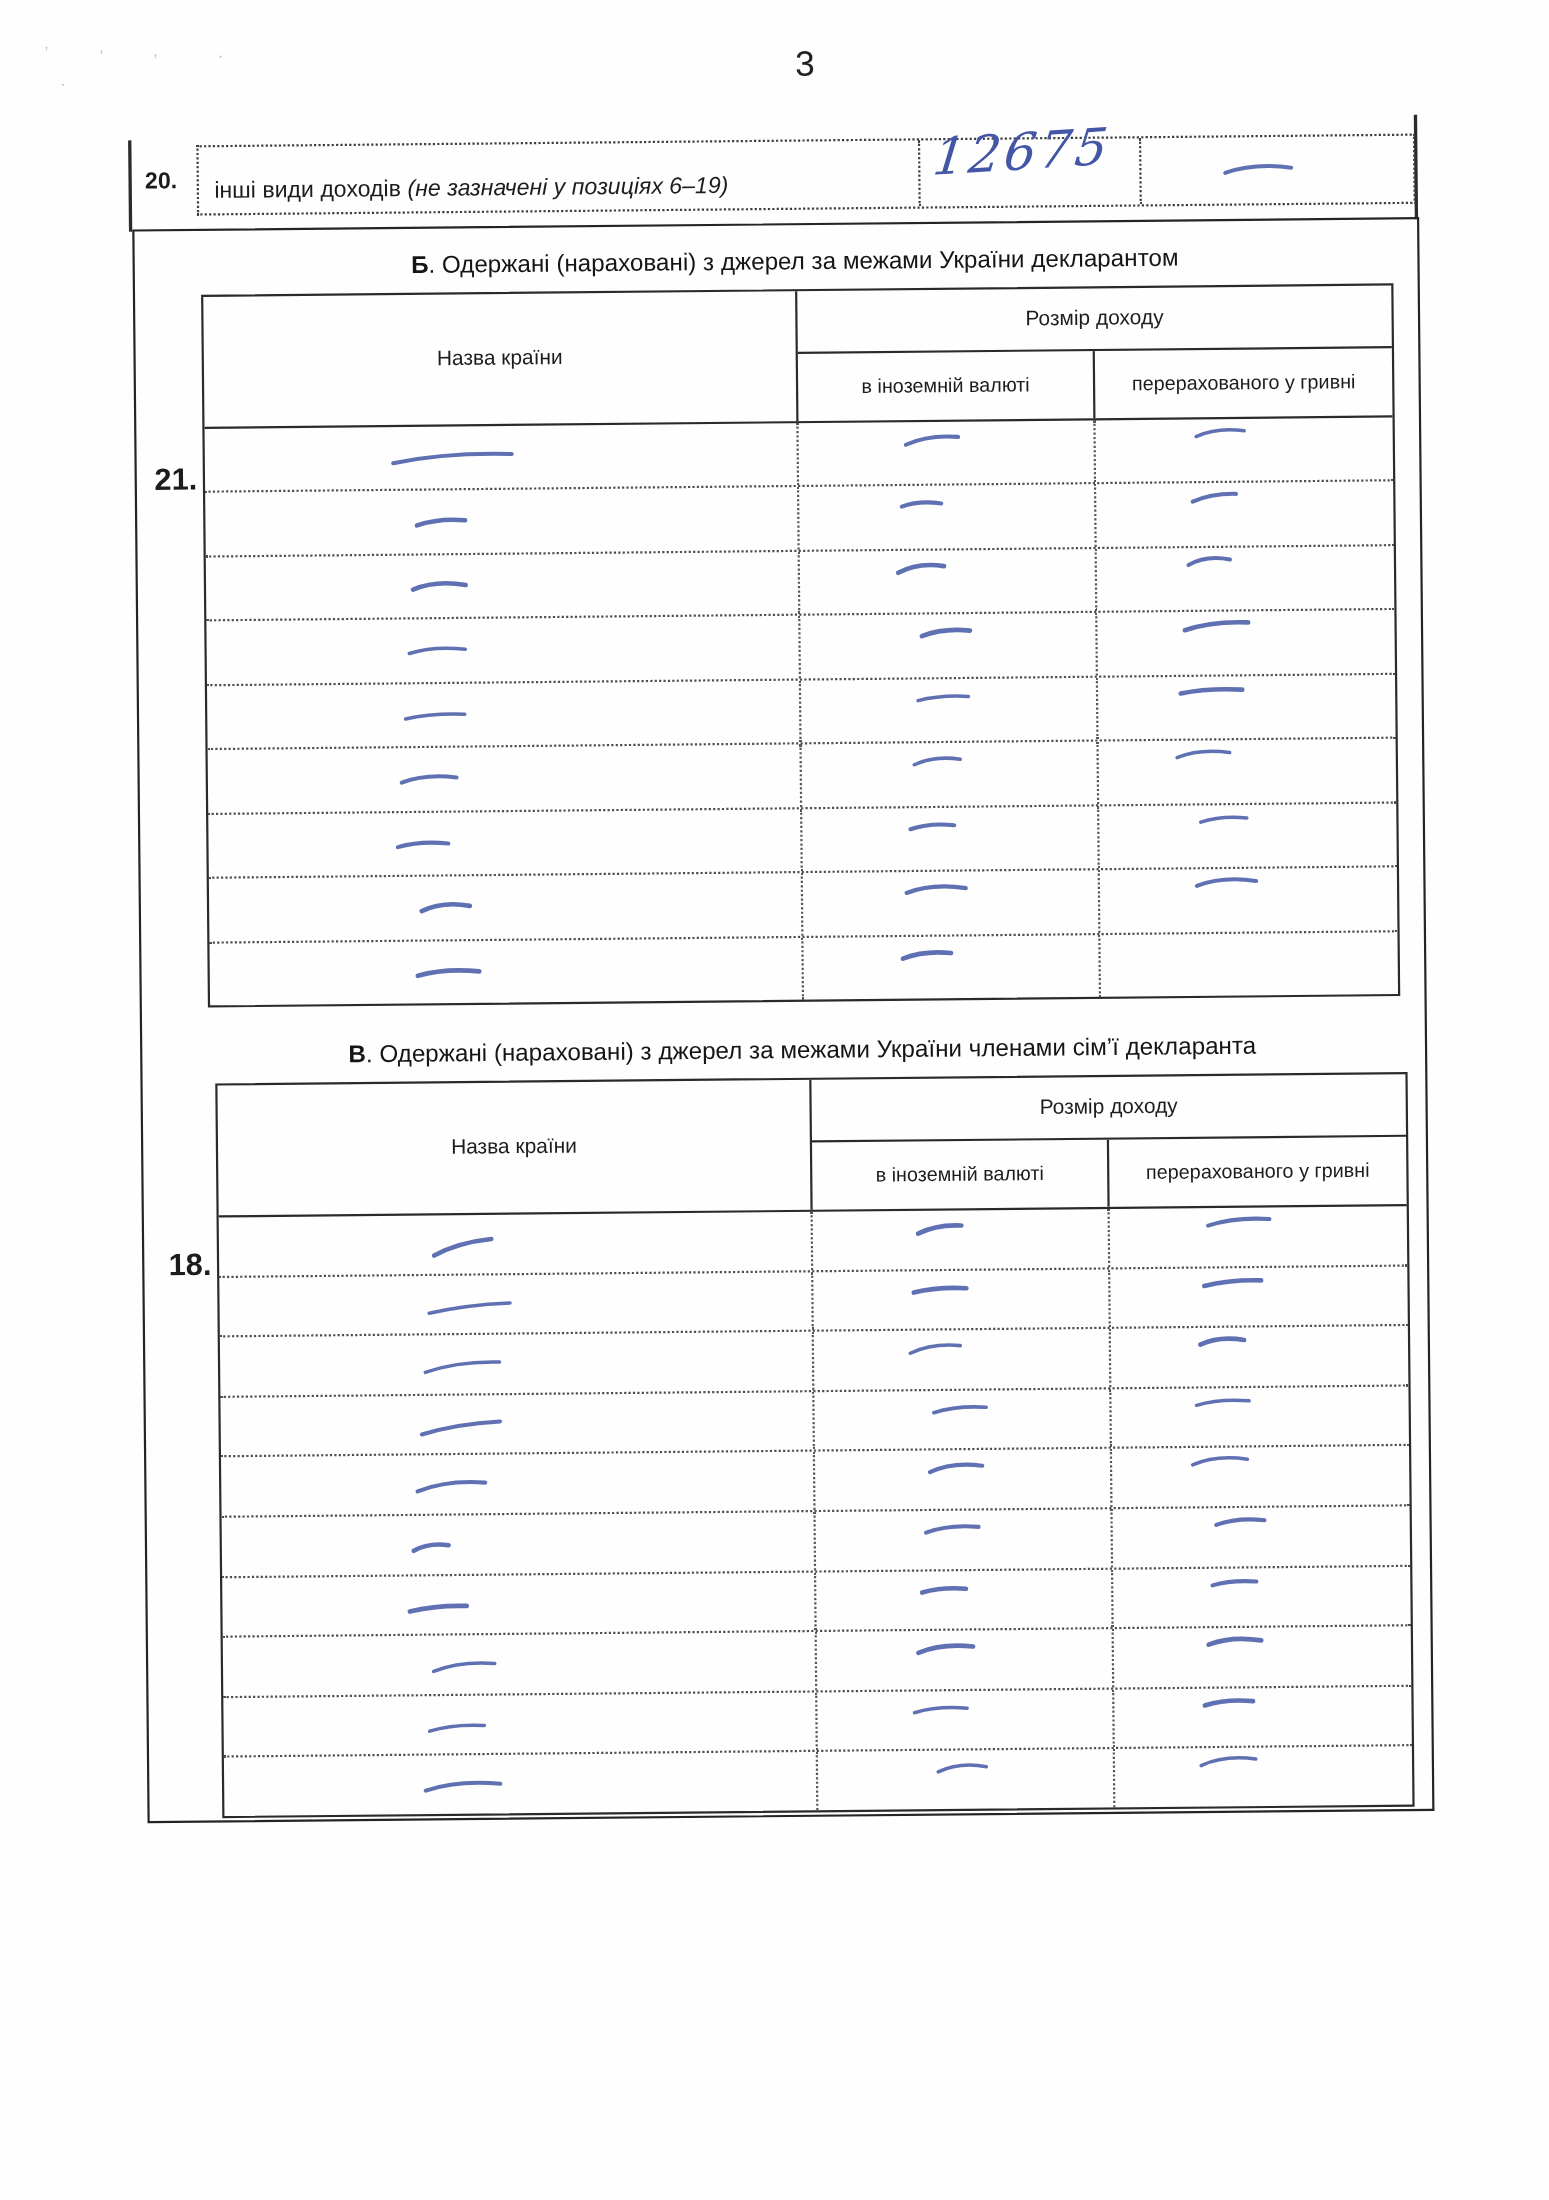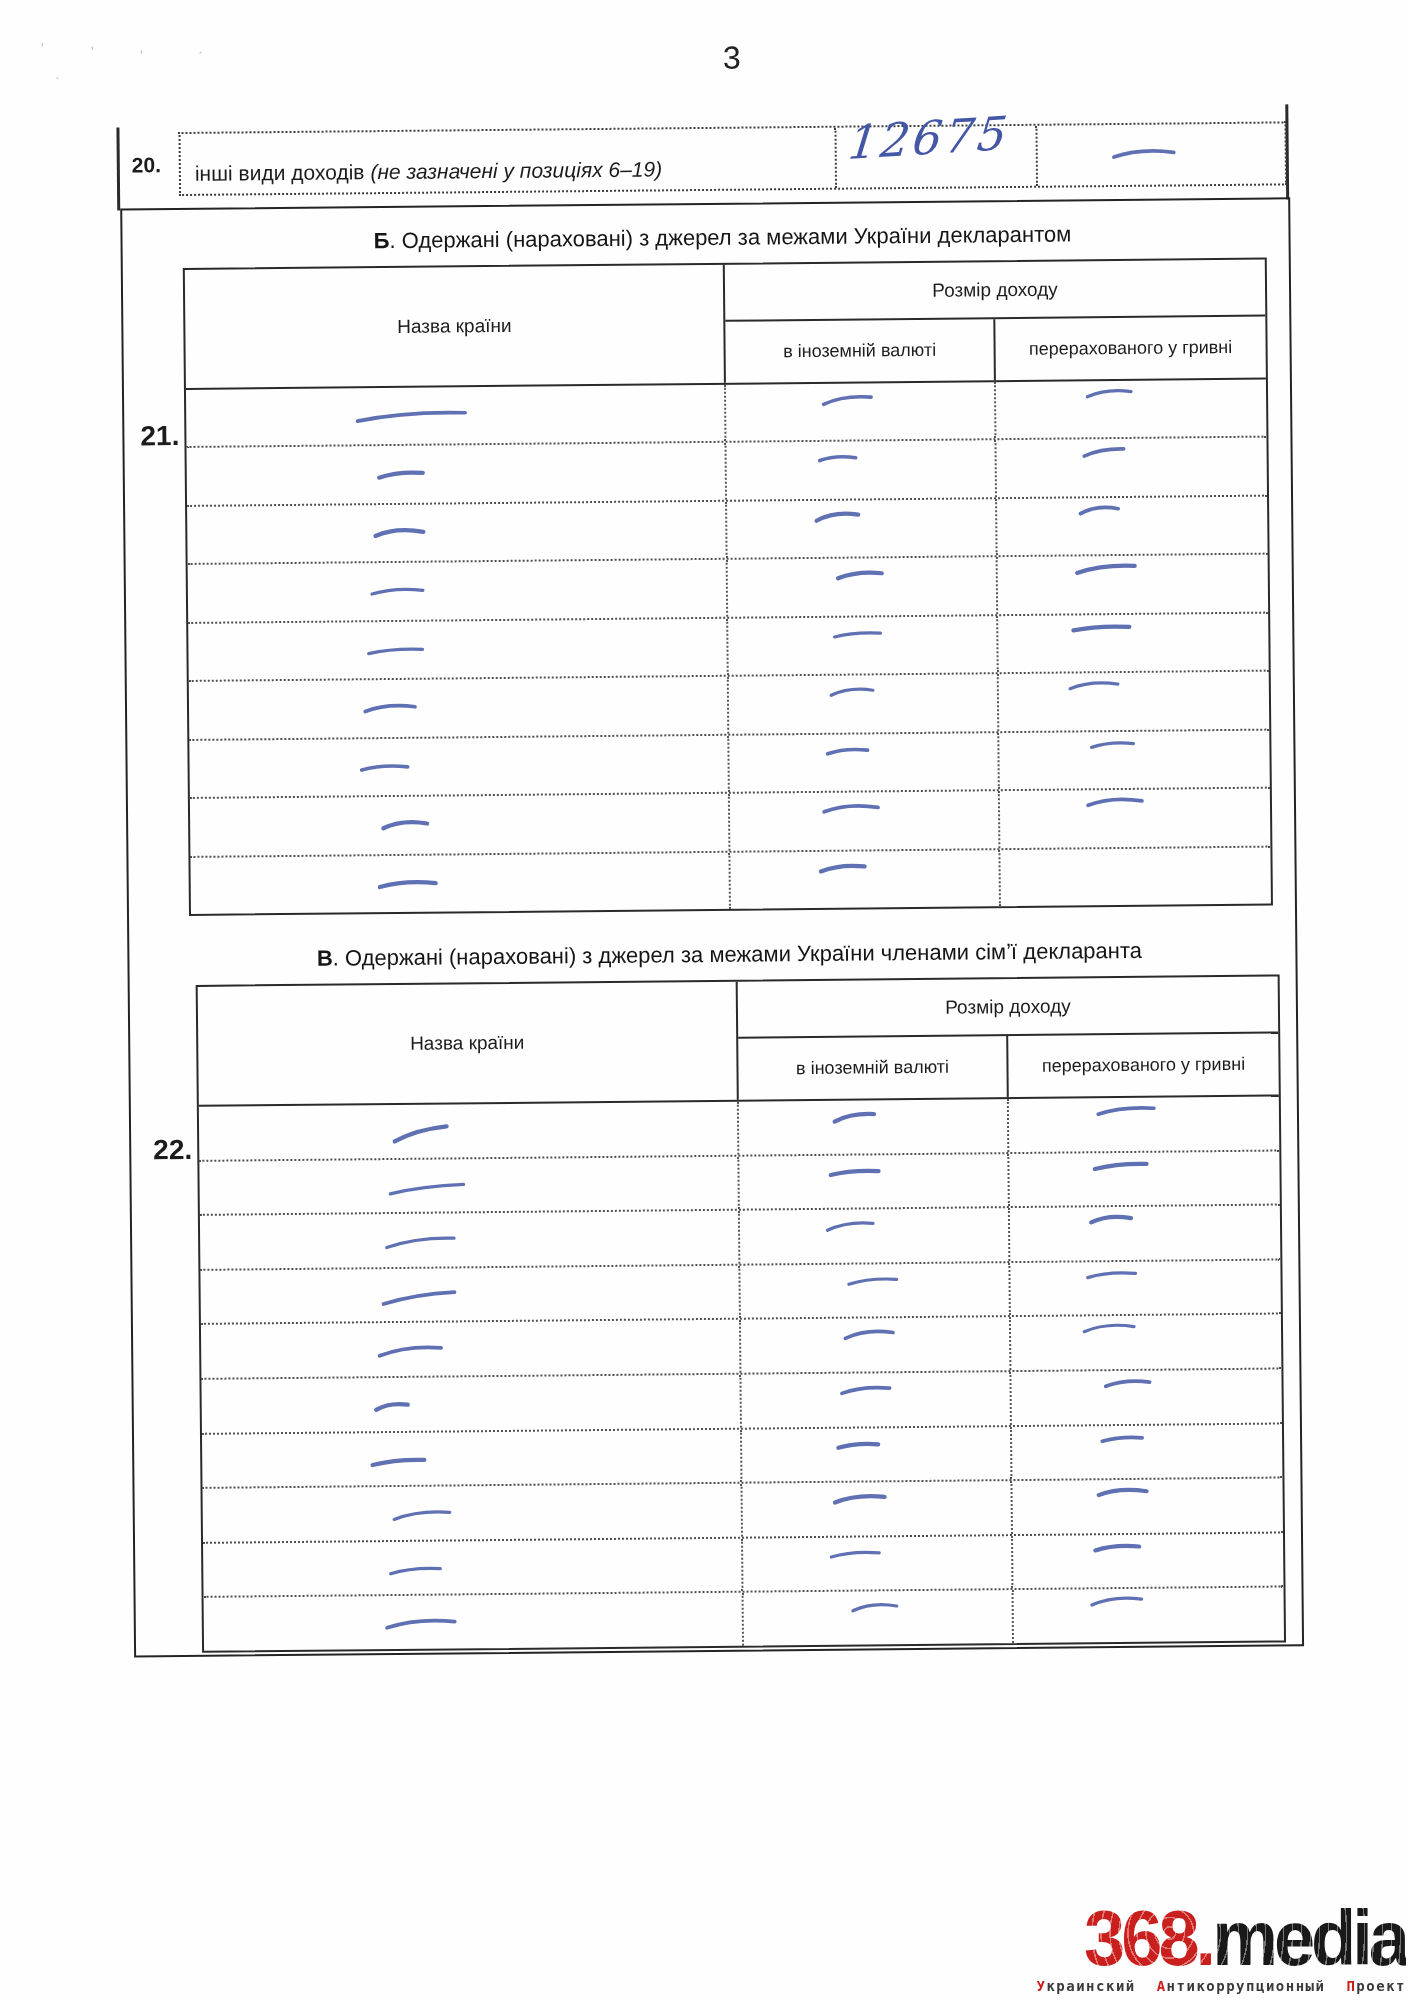--- a/index.html
+++ b/index.html
@@ -308,21 +308,21 @@
                 </span>
               </div>
               <div class="tcell c2"></div>
             </div>
           </div>
       </div>
 
       <div class="sec-title" style="top:737px">
         <b>В</b><span>. Одержані (нараховані) з джерел за межами України членами сім’ї декларанта</span>
       </div>
-      <div class="row-num" style="left:22px;top:924px">22.</div>
+      <div class="row-num" style="left:22px;top:924px">18.</div>
 
       <div class="table" style="left:66px;top:775px;width:1084px;height:668px">
         <div class="th th-country">Назва країни</div>
         <div class="th th-income">Розмір доходу</div>
         <div class="th th-foreign">в іноземній валюті</div>
         <div class="th th-uah">перерахованого у гривні</div>
         <div class="rows">
             <div class="trow">
               <div class="tcell c0">
                 <span class="dash" style="left: 192px; top: 19px;">
@@ -557,23 +557,13 @@
       </div>
 
     </div>
   <span class="artifact" style="left: 46px; top: 34px;">ʼ</span>
       <span class="artifact" style="left: 60px; top: 56px;">ˎ</span>
       <span class="artifact" style="left: 96px; top: 38px;">ʼ</span>
       <span class="artifact" style="left: 145px; top: 42px;">ʽ</span>
       <span class="artifact" style="left: 203px; top: 32px;">ˏ</span>
     </div>
 
-  <div class="watermark">
-    <div class="wm-brand">
-      <span class="wm-368">368.</span><span class="wm-media">media</span>
-    </div>
-    <div class="wm-tagline">
-      <span class="wm-word">Украинский</span>
-      <span class="wm-word">Антикоррупционный</span>
-      <span class="wm-word">Проект</span>
-    </div>
-  </div>
 </div>
 
 </body></html>

